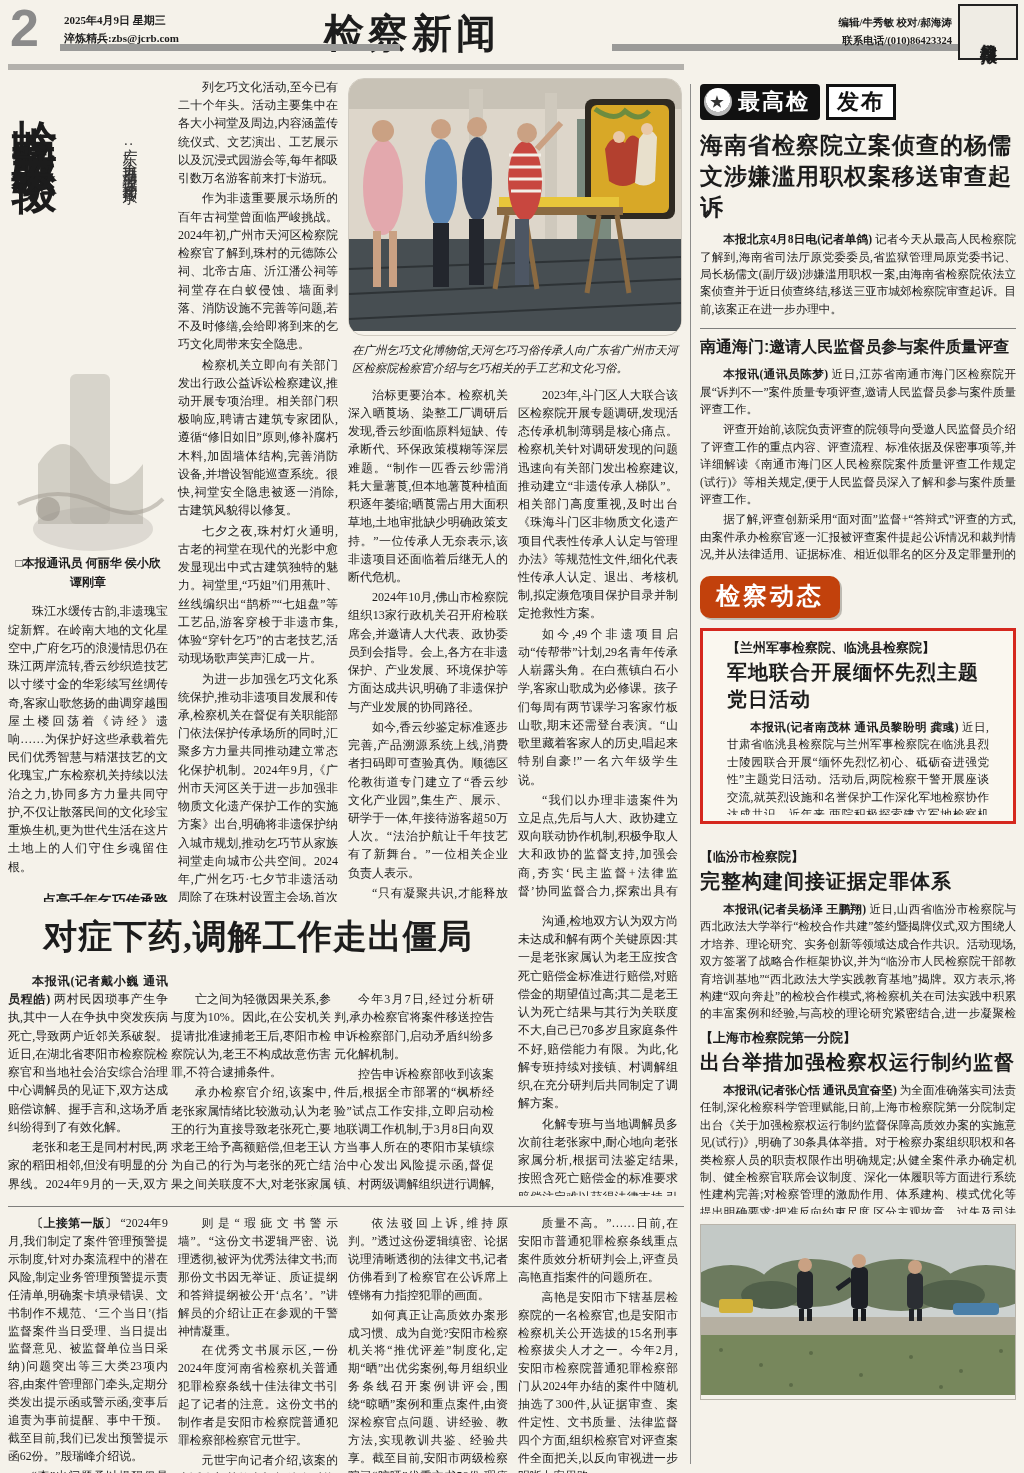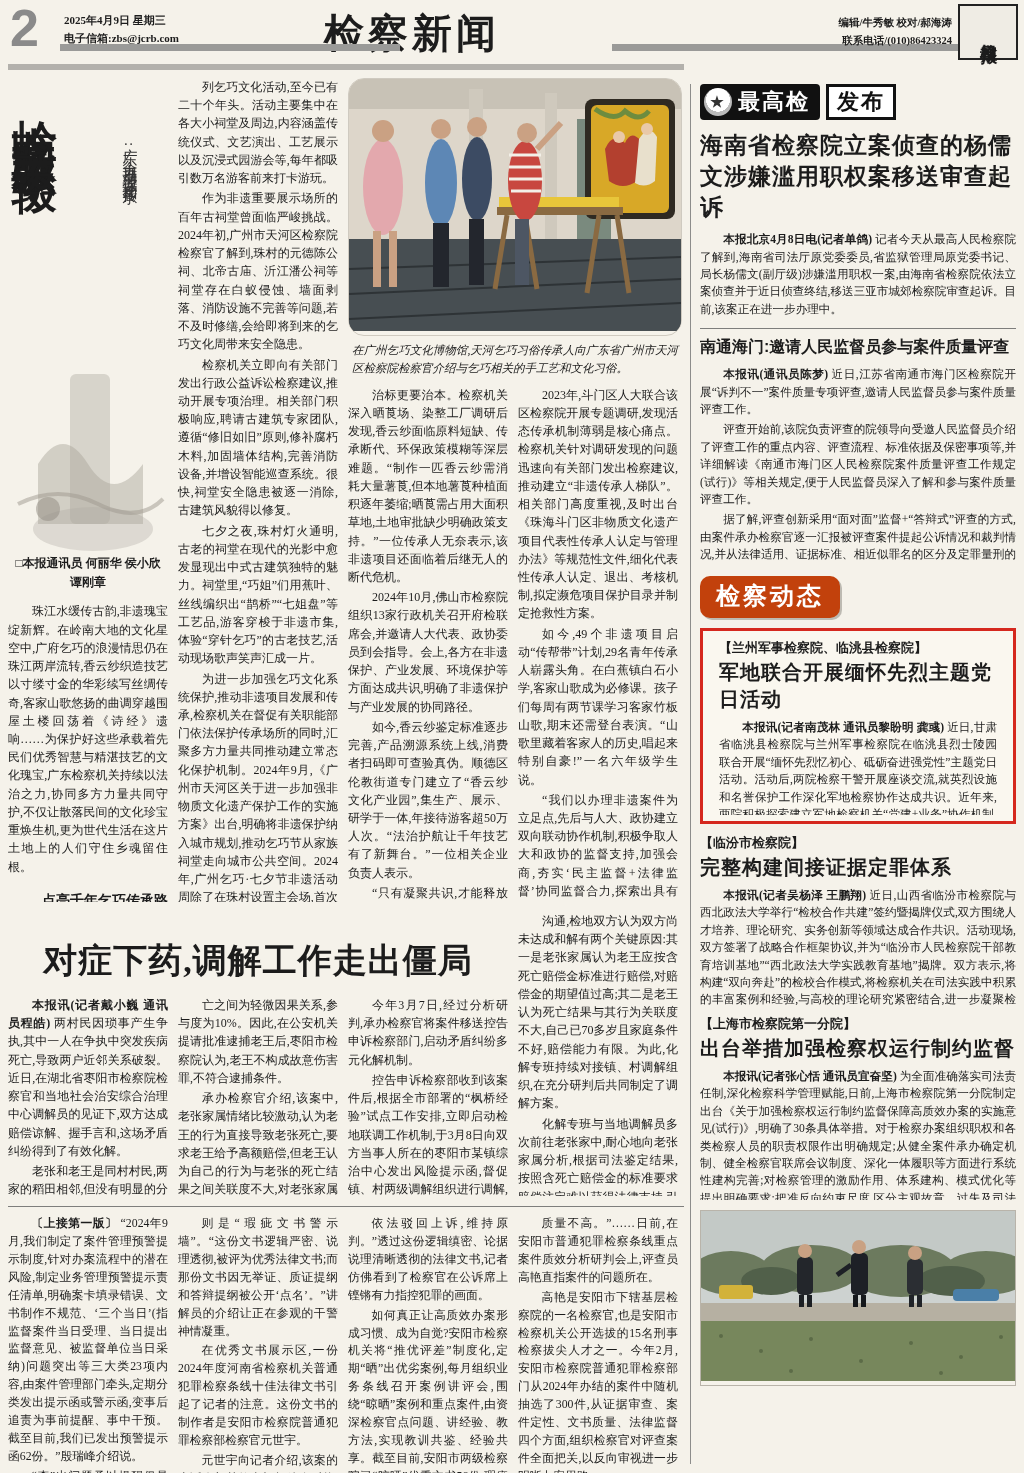--- a/index.html
+++ b/index.html
@@ -34,23 +34,23 @@
   .vtitle{position:absolute;left:2px;top:6px;writing-mode:vertical-rl;font-size:45px;font-weight:900;
           letter-spacing:7px;line-height:1.05;}
   .vkicker{position:absolute;left:112px;top:58px;writing-mode:vertical-rl;font-size:15px;letter-spacing:3px;color:#333;}
   .artsvg{position:absolute;left:0;bottom:-6px;}
   .byline{font-size:12px;font-weight:800;text-align:center;line-height:1.6;margin:6px 0 10px;}
   .photo1{border-radius:16px;overflow:hidden;border:1px solid #cfcac0;}
   .caption{font-size:11.5px;line-height:1.55;margin:6px 4px 8px;font-style:italic;text-align:justify;}
   .sub2{display:flex;gap:10px;}
   
   .med{margin-top:10px;height:284px;overflow:hidden;display:flex;gap:10px;}
-  .med-left{width:500px;flex:0 0 500px;margin-top:24px;}
+  .med-left{width:500px;flex:0 0 500px;}
   .med-h{font-size:34px;font-weight:900;text-align:center;letter-spacing:1px;margin:2px 0 12px;}
-  .med-cols{display:flex;gap:10px;}
+  .med-cols{display:flex;gap:3px;align-items:center;}
   .med-col{width:160px;flex:0 0 160px;}
   .med-col4{width:160px;flex:0 0 160px;}
   .hrule{border:none;border-top:1px solid #7e7e7c;margin:10px 0 8px;}
   
   .cont{height:300px;overflow:hidden;display:flex;gap:10px;}
   .cont .para{font-size:11.8px;}
   
   .sgjbadge{display:flex;align-items:center;height:36px;margin-bottom:10px;}
   .sgj-l{display:flex;align-items:center;background:#111;color:#fff;height:36px;padding:0 10px 0 4px;
          border-radius:4px;font-size:22px;font-weight:900;font-family:"Liberation Sans",sans-serif;letter-spacing:2px;}
@@ -59,36 +59,36 @@
   .sgj-r{height:30px;border:3px solid #111;background:#fff;color:#111;font-size:22px;font-weight:900;
          font-family:"Liberation Sans",sans-serif;display:flex;align-items:center;padding:0 8px;margin-left:6px;letter-spacing:2px;}
   .r-h1{font-size:23px;font-weight:900;line-height:1.35;letter-spacing:1px;margin:2px 0 8px;}
   .r-body{font-size:11.6px;line-height:1.5;text-align:justify;}
   .r-body .para{font-size:11.6px;}
   .r-h2{font-size:27px;font-weight:900;text-align:left;letter-spacing:0;margin:6px 0 4px;}
   .r-sub{font-size:16px;font-weight:700;margin:0 0 8px;font-family:"Liberation Sans",sans-serif;}
   .dongtai{display:inline-block;background:#c2410c;color:#fff;font-family:"Liberation Sans",sans-serif;
            font-size:24px;font-weight:900;letter-spacing:3px;padding:4px 16px 6px;border-radius:10px;
            margin:12px 0 10px;box-shadow:2px 2px 0 #bdbab2;}
-  .redbox{border:3px solid #d5281e;padding:6px 16px;margin-bottom:10px;background:#faf7ef;}
+  .redbox{border:3px solid #d5281e;padding:6px 24px;margin-bottom:24px;background:#faf7ef;}
   .srcline{font-family:"Liberation Sans",sans-serif;font-size:13px;font-weight:800;margin:2px 0;}
   .itemtitle{font-family:"Liberation Sans",sans-serif;font-size:20px;font-weight:900;letter-spacing:1px;margin:2px 0 6px;}
   .item{margin-bottom:10px;}
   .photo2{border:1px solid #b9b4aa;}
   .pcap{font-size:11.5px;line-height:1.55;font-style:italic;text-align:justify;margin:5px 0 4px;}
   b.lead{font-weight:800;}
 </style>
 </head>
 <body>
 
 <div class="header">
   <div class="pageno">2</div>
   <div class="dateblk">
     <div>2025年4月9日 星期三</div>
-    <div>电子信箱:zbs@jcrb.com</div>
+    <div>淬炼精兵:zbs@jcrb.com</div>
   </div>
   <div class="masthead">检察新闻</div>
   <div class="mbar l"></div>
   <div class="mbar r"></div>
   <div class="edblk">
     <div>编辑/牛秀敏 校对/郝海涛</div>
     <div>联系电话/(010)86423324</div>
   </div>
   <div class="paperlogo">检察日报</div>
 </div>

